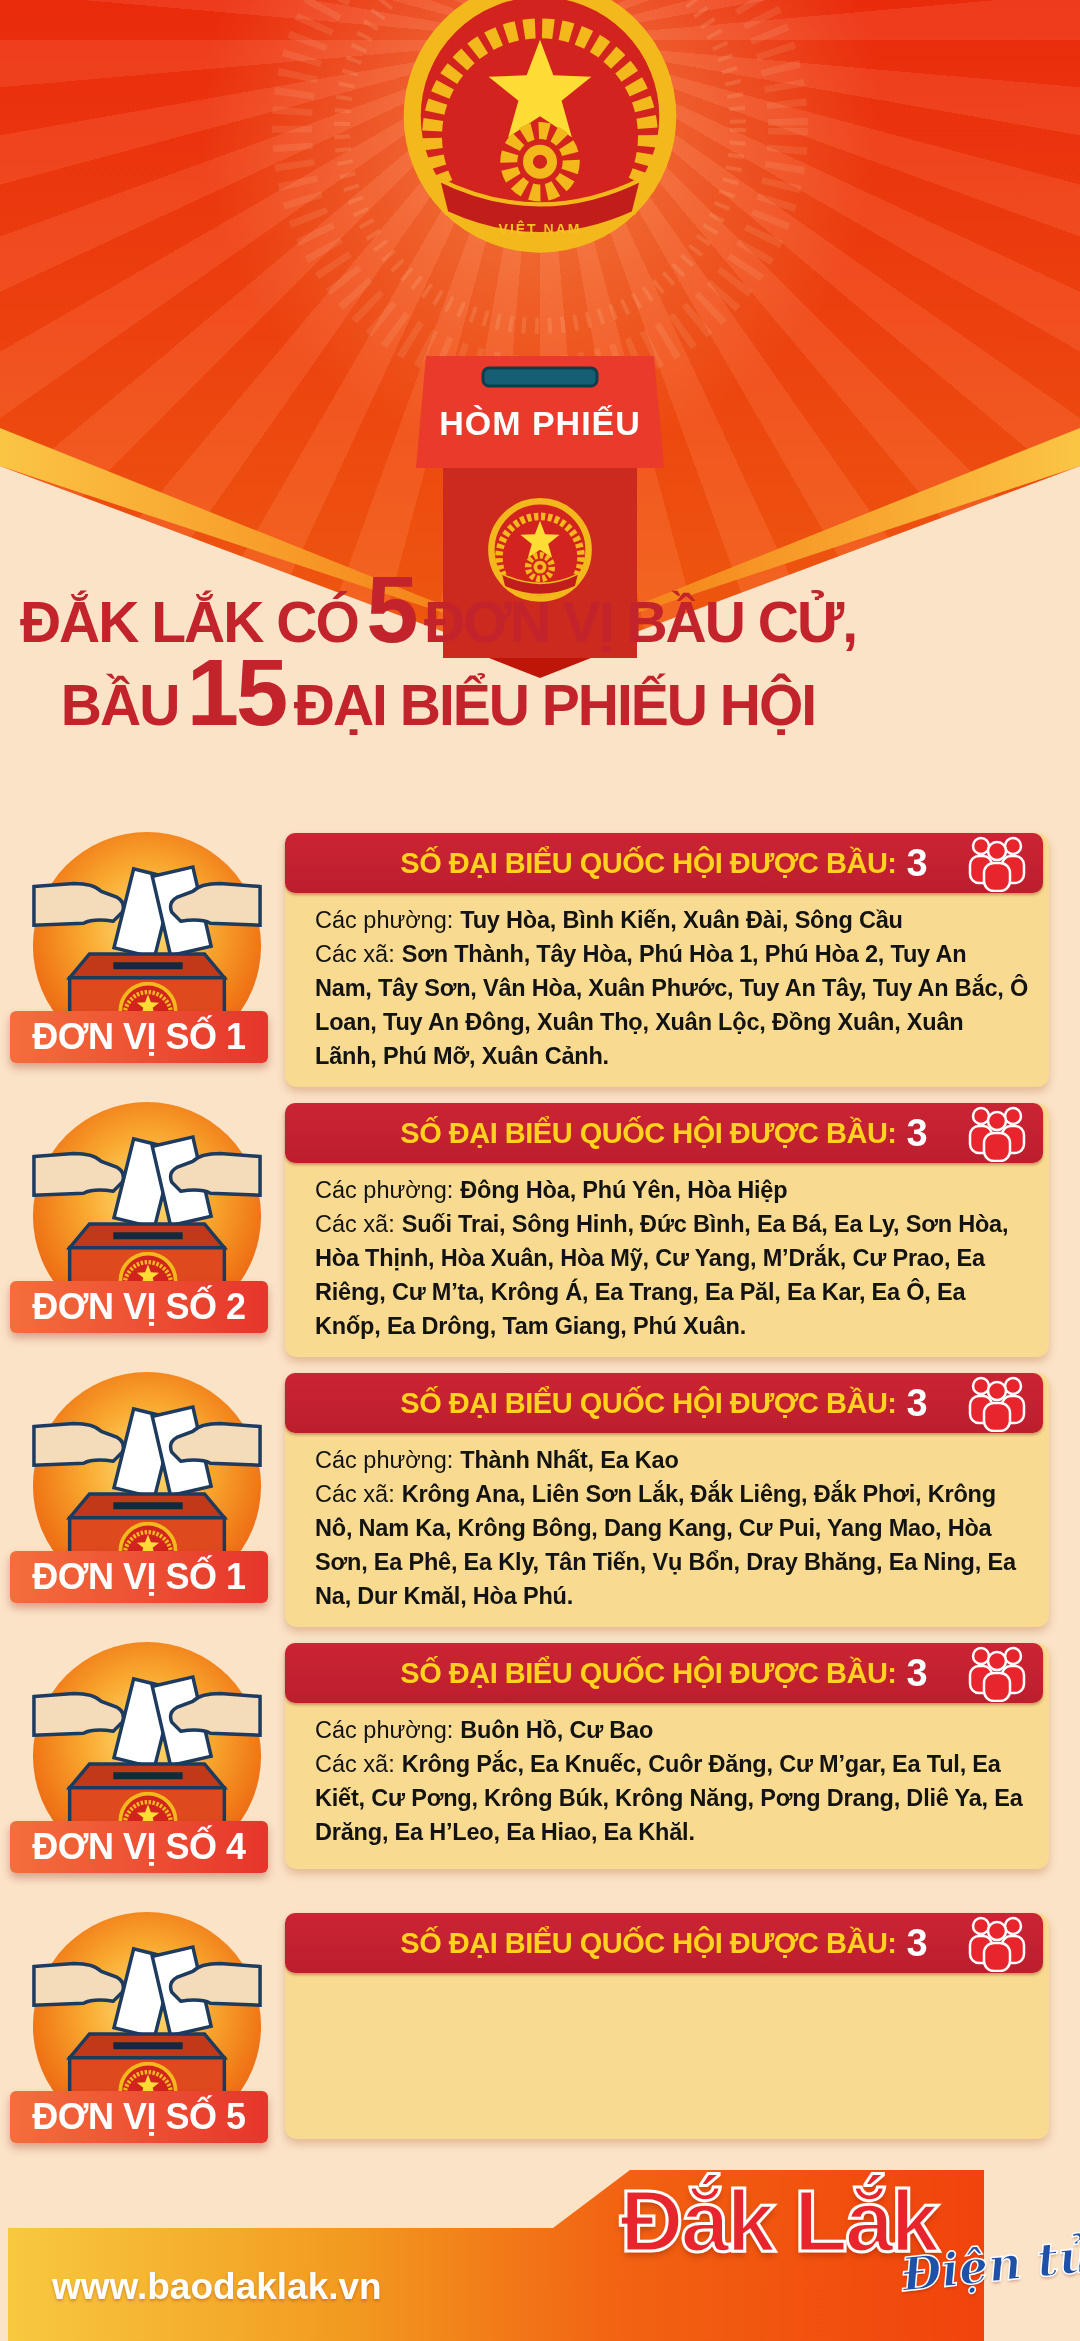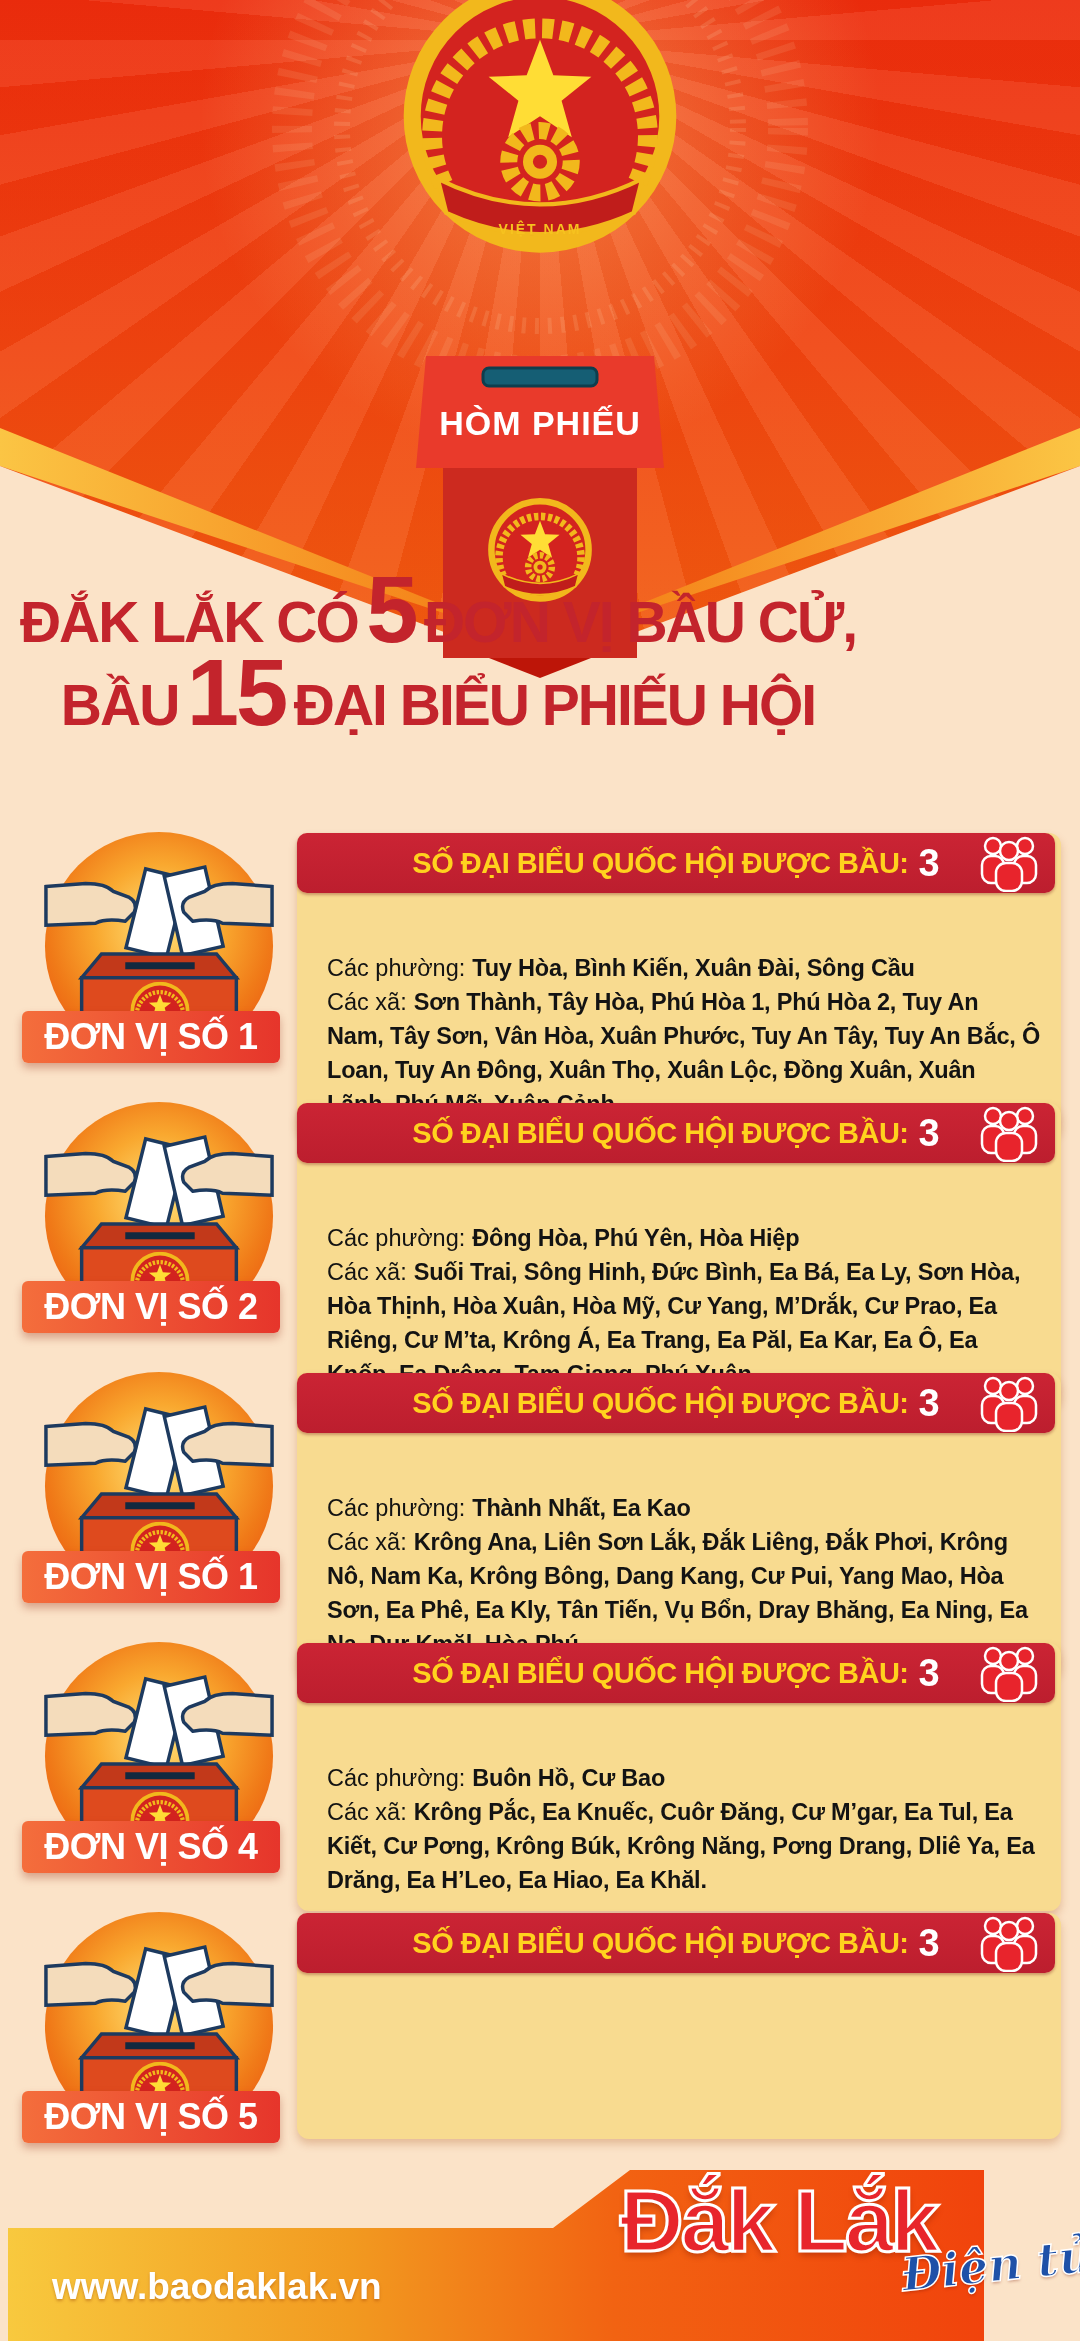--- a/index.html
+++ b/index.html
@@ -30,39 +30,39 @@
     position:absolute;left:438px;top:221px;width:204px;text-align:center;
     color:#F6C21F;font-weight:bold;font-size:14px;letter-spacing:2px;
   }
   .title{
     position:absolute;left:0;top:582px;width:876px;text-align:center;
     color:#C3242C;font-weight:bold;letter-spacing:-2px;line-height:56px;white-space:nowrap;
   }
   .title .t-line{font-size:57px;}
   .title .t-num{font-size:94px;letter-spacing:-3px;padding:0 6px;}
   
-  .sec{position:absolute;left:12px;width:1028px;height:270px;}
+  .sec{position:absolute;left:0;width:1028px;height:270px;}
   .s0{top:833px}.s1{top:1103px}.s2{top:1373px}.s3{top:1643px}.s4{top:1913px}
   .sec-card{
     position:absolute;left:285px;top:0;width:764px;min-height:226px;
     background:#F8DB90;border-radius:12px;
     box-shadow:0 5px 9px rgba(170,80,20,.28);
   }
   .sec-header{
     position:relative;width:758px;height:60px;border-radius:10px;
     background:linear-gradient(180deg,#CB2434,#BC1E2E);
     display:flex;align-items:center;justify-content:center;
     box-shadow:0 2px 3px rgba(120,20,20,.35);
   }
   .hdr-label{color:#FFD21E;font-weight:bold;font-size:29px;letter-spacing:-0.5px;}
   .hdr-num{color:#ffffff;font-weight:bold;font-size:38px;margin-left:10px;}
   .people{position:absolute;right:14px;top:1px;width:64px;height:58px;}
   .sec-text{
     padding:10px 20px 14px 30px;color:#131313;
-    font-size:23.5px;line-height:34px;min-height:100px;margin-top:48px;
+    font-size:23.5px;line-height:34px;min-height:100px;
   }
   .sec-text .lbl{font-weight:normal;margin-right:7px;}
   .sec-text b{font-weight:bold;letter-spacing:-0.2px;}
   .unit-circle{position:absolute;left:28px;top:-6px;width:238px;height:238px;}
   .unit-band{
     position:absolute;left:10px;top:178px;width:258px;height:52px;
     background:linear-gradient(90deg,#F46E3C,#E6352B);
     border-radius:6px;box-shadow:0 5px 9px rgba(150,40,20,.35);
     display:flex;align-items:center;justify-content:center;
     color:#fff;font-weight:bold;font-size:36px;letter-spacing:-0.5px;

